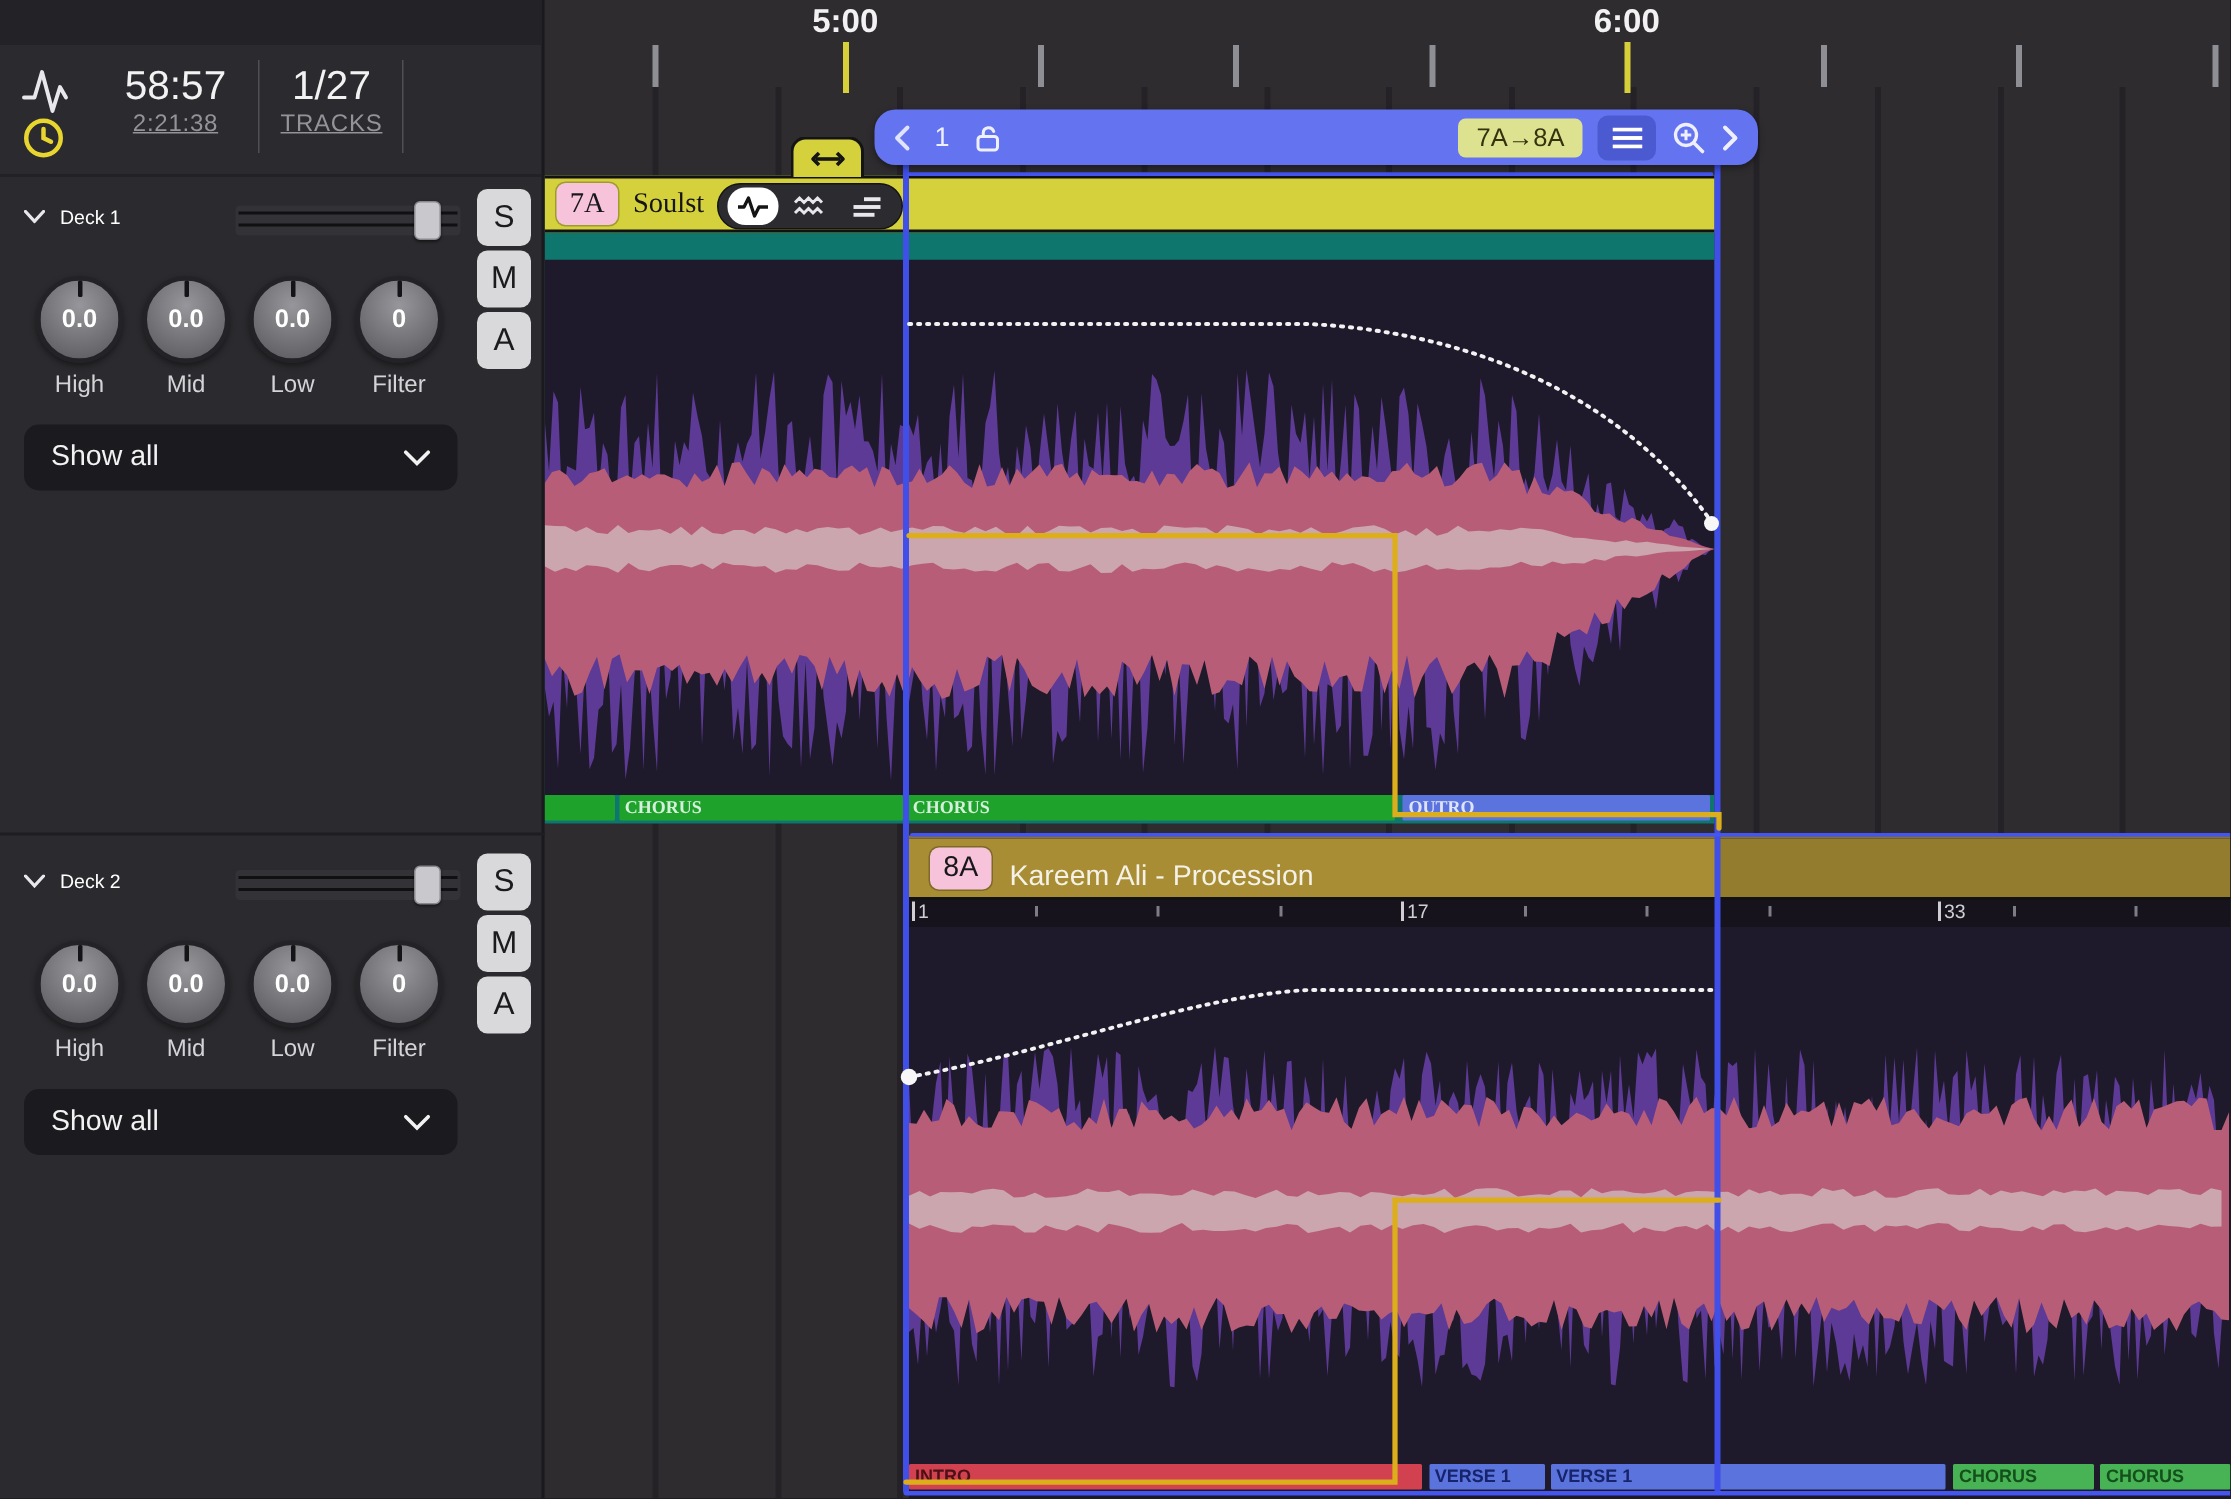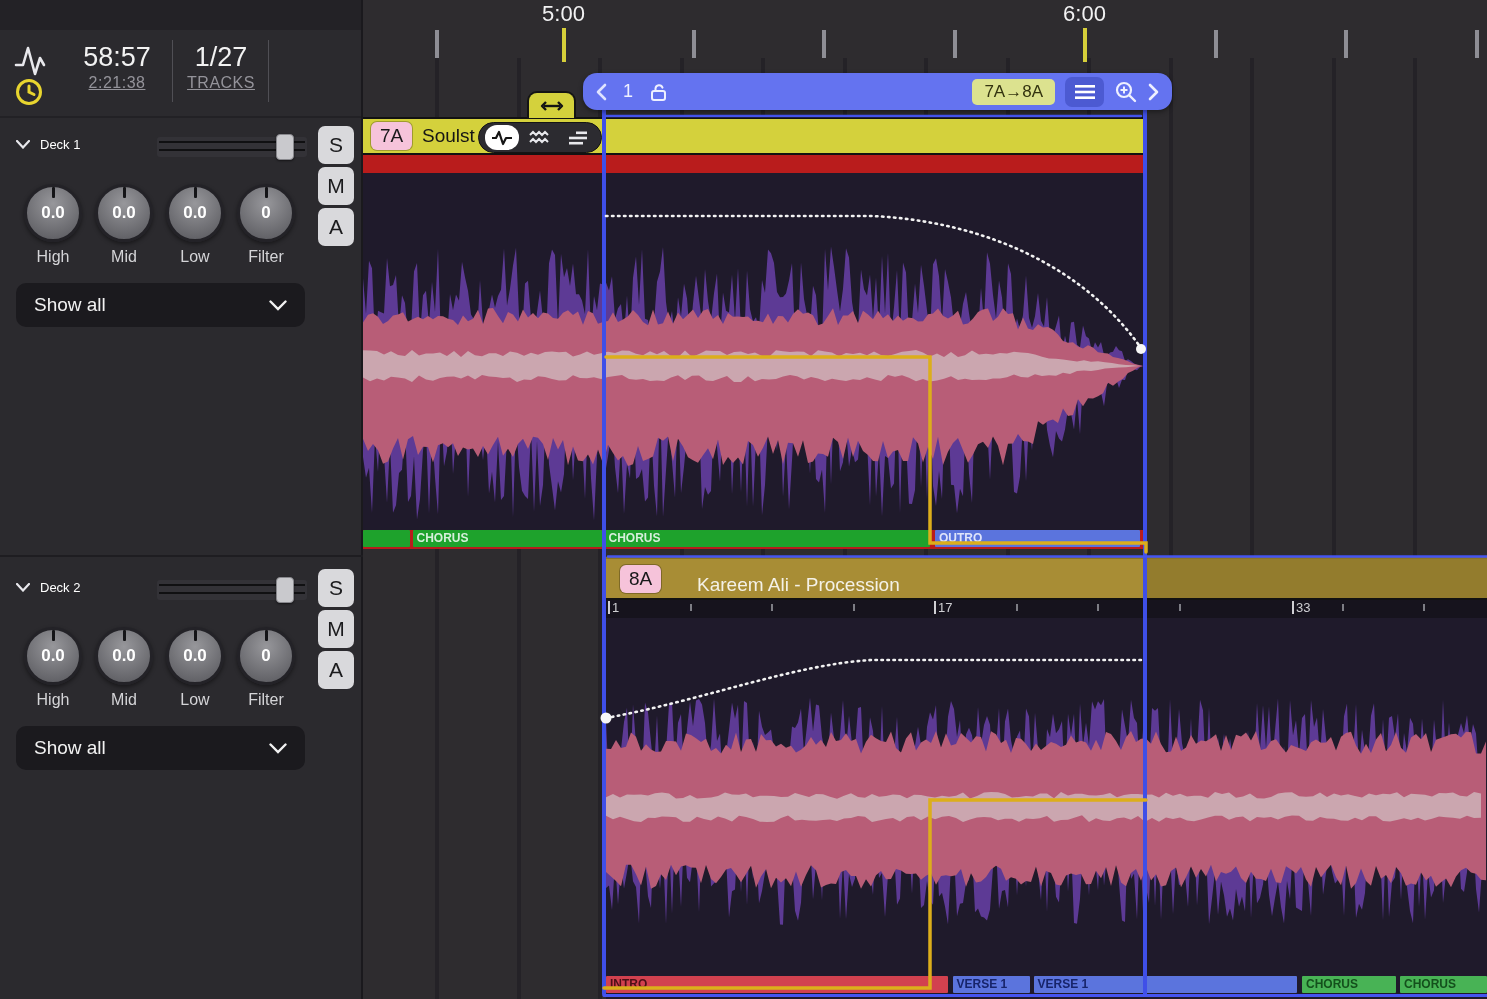--- a/index.html
+++ b/index.html
@@ -6,21 +6,21 @@
   #app{position:relative;width:1487px;height:999px;background:#2e2c2f;overflow:hidden;
        font-family:"Liberation Sans",sans-serif;-webkit-font-smoothing:antialiased;}
   #app *{box-sizing:border-box;}
 
   
   .gl{position:absolute;top:58px;bottom:0;width:4px;background:#242227;z-index:1;}
 
   
   #top-ruler{position:absolute;left:363px;top:0;right:0;height:64px;z-index:2;}
   .tr-label{position:absolute;top:1px;width:80px;margin-left:-40px;text-align:center;
-            color:#f2f2f3;font-size:22px;font-weight:400;}
+            color:#f2f2f3;font-size:22px;font-weight:700;}
   .tr-tick-major{position:absolute;top:28px;width:4px;height:34px;margin-left:-2px;background:#d6cf3a;}
   .tr-tick-minor{position:absolute;top:30px;width:4px;height:28px;margin-left:-2px;background:#8e8e95;}
 
   
   #sidebar{position:absolute;left:0;top:0;width:363px;height:999px;background:#2b2a2e;z-index:10;
            border-right:2px solid #1a191d;}
   #sidebar-top{position:absolute;left:0;top:0;width:100%;height:30px;background:#232226;}
   #sb-header{position:absolute;left:0;top:30px;width:100%;height:88px;border-bottom:2px solid #222125;}
   .hdr-icon{position:absolute;}
   .time-col{position:absolute;top:12px;text-align:center;}
@@ -50,21 +50,21 @@
   .show-all{position:absolute;left:16px;width:289px;height:44px;background:#1b1a1e;border-radius:10px;
             display:flex;align-items:center;color:#f2f2f2;font-size:19px;padding:0 18px;cursor:pointer;}
   .show-all svg{margin-left:auto;}
   .deck-divider{position:absolute;left:0;width:363px;height:2px;background:#1e1d21;}
 
   
   .clip{position:absolute;z-index:3;}
   .clip-header{position:absolute;left:0;top:0;width:100%;display:flex;align-items:center;
                border-top:2px solid #121212;border-bottom:2px solid #121212;}
   .hdr1{height:38px;background:#d4d13c;}
-  .hdr2{height:43px;border-top:none;border-bottom:2px solid #121212;color:#f4f1e7;gap:24px;}
+  .hdr2{height:43px;border-top:none;border-bottom:2px solid #121212;color:#f4f1e7;}
   .key-badge{display:inline-flex;align-items:center;justify-content:center;width:41px;height:28px;
              background:#f6c3da;border-radius:6px;color:#18181a;font-size:19px;font-weight:500;
              box-shadow:0 0 0 1px rgba(0,0,0,.25);}
   .clip-title{font-size:19px;white-space:nowrap;overflow:hidden;}
   .t-dark{color:#151515;}
   .t-light{color:#f4f1e7;margin-top:12px;}
   .tools-pill{position:absolute;left:115px;top:3px;height:31px;background:#2c2b30;border:1px solid #141414;
               border-radius:16px;display:flex;align-items:center;padding:0 6px;gap:4px;z-index:2;}
   .pill-btn{width:34px;height:25px;border:none;background:transparent;border-radius:12px;
             display:flex;align-items:center;justify-content:center;cursor:pointer;padding:0;}
@@ -123,21 +123,21 @@
       <div class="tr-tick-minor" style="left: 591.5px;"></div>
       <div class="tr-tick-minor" style="left: 852.5px;"></div>
       <div class="tr-tick-minor" style="left: 983px;"></div>
       <div class="tr-tick-minor" style="left: 1113.5px;"></div>
       <div class="tr-tick-major" style="left: 200.5px;"></div>
       <div class="tr-label" style="left: 200.5px;">5:00</div>
       <div class="tr-tick-major" style="left: 721.5px;"></div>
       <div class="tr-label" style="left: 721.5px;">6:00</div>
     </div>
 
-  <div class="clip" id="clip1" style="left:363px;top:117px;width:780px;height:432px;background:#b91c1c;">
+  <div class="clip" id="clip1" style="left:363px;top:117px;width:780px;height:432px;background:#0f766e;font-family:Liberation Serif, serif;">
     <div class="clip-header hdr1">
       <span class="key-badge" style="margin-left:8px;">7A</span>
       <span class="clip-title t-dark" style="margin-left:10px;">Soulst</span>
       <div class="tools-pill">
         <button class="pill-btn active">
           <svg width="22" height="16" viewBox="0 0 22 16">
               <path d="M1 8 H5 L8 2 L12 14 L15 8 H21" fill="none" stroke="#151515" stroke-width="2.2" stroke-linejoin="round"></path>
             </svg>
         </button>
         <button class="pill-btn">

